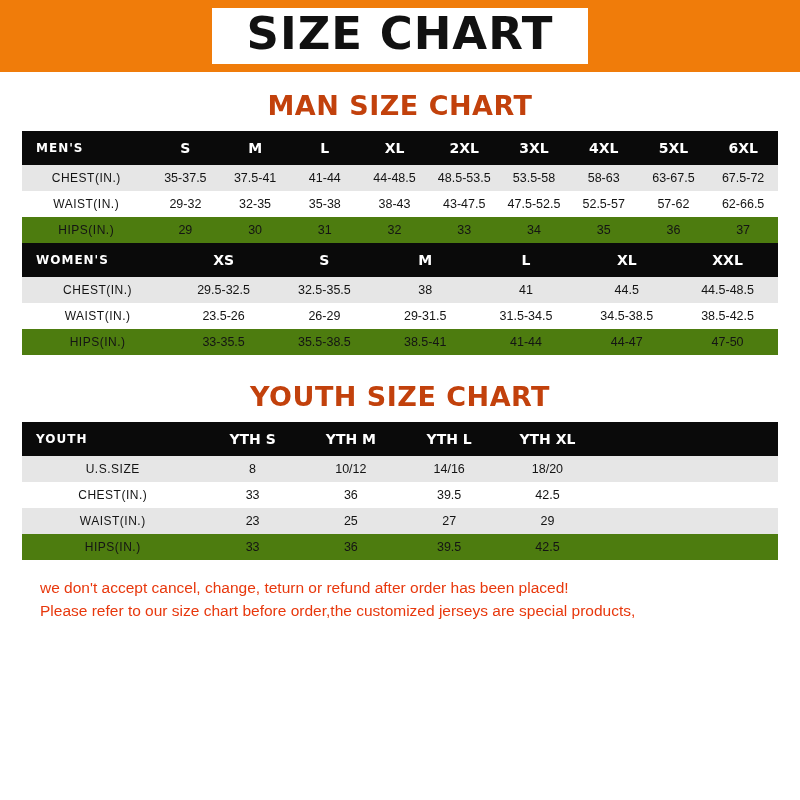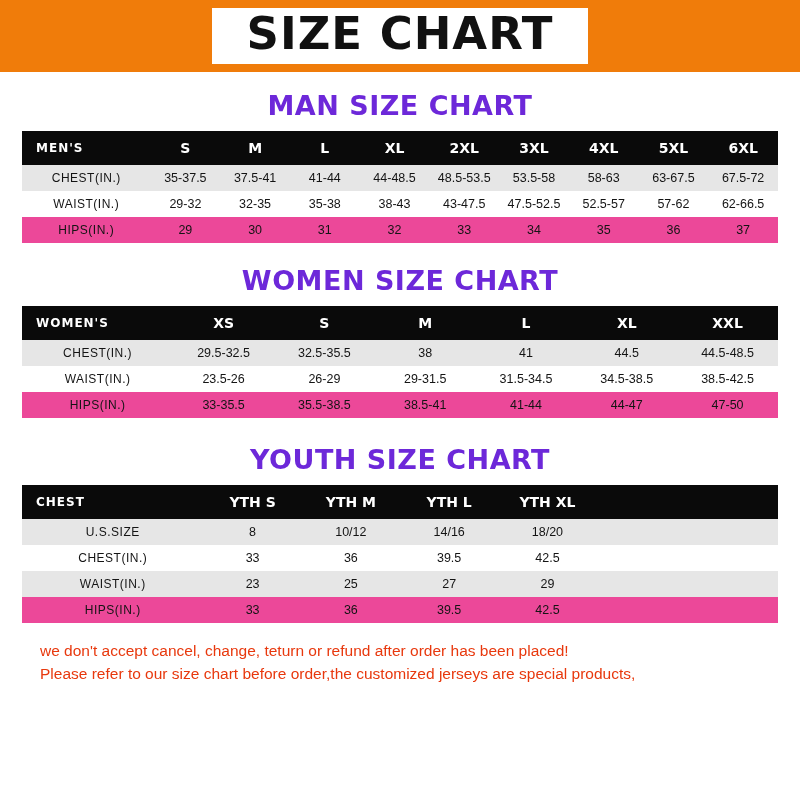--- a/index.html
+++ b/index.html
@@ -53,21 +53,21 @@
   .content {
     padding: 0 22px;
     box-sizing: border-box;
   }
 
   .section-title {
     text-align: center;
     font-family: "DejaVu Sans", sans-serif;
     font-weight: bold;
     font-size: 27px;
-    color: #6d28d9;
+    color: #c2410c;
     letter-spacing: 0.5px;
     margin: 18px 0 10px 0;
   }
   .section-title.women { margin-top: 22px; }
   .section-title.youth { margin-top: 26px; }
 
   table.size-table {
     width: 100%;
     border-collapse: collapse;
     table-layout: fixed;
@@ -96,21 +96,21 @@
   }
   table.size-table tbody td.rowlabel {
     font-family: "Liberation Sans", sans-serif;
     font-size: 12px;
     letter-spacing: 0.5px;
     color: #141414;
     text-align: center;
   }
   table.size-table tbody tr.band-light td { background: #e6e6e6; }
   table.size-table tbody tr.band-white td { background: #ffffff; }
-  table.size-table tbody tr.band-gray td { background: #ec4899; }
+  table.size-table tbody tr.band-gray td { background: #4d7c0f; }
 
   
   .men-table col.lbl { width: 17%; }
   .women-table col.lbl { width: 20%; }
   .youth-table col.lbl { width: 24%; }
   .youth-table col.pad { width: 24%; }
 
   .footer-note {
     margin-top: 16px;
     padding: 0 18px;
@@ -196,21 +196,20 @@
           <td>32</td>
           <td>33</td>
           <td>34</td>
           <td>35</td>
           <td>36</td>
           <td>37</td>
         </tr>
       </tbody>
     </table>
 
-    <div class="section-title women">WOMEN SIZE CHART</div>
     <table class="size-table women-table">
       <colgroup>
         <col class="lbl">
         <col>
           <col>
           <col>
           <col>
           <col>
           <col>
       </colgroup>
@@ -261,21 +260,21 @@
       <colgroup>
         <col class="lbl">
         <col>
           <col>
           <col>
           <col>
         <col class="pad">
       </colgroup>
       <thead>
         <tr>
-          <th class="rowlabel">CHEST</th>
+          <th class="rowlabel">YOUTH</th>
           <th>YTH S</th>
           <th>YTH M</th>
           <th>YTH L</th>
           <th>YTH XL</th>
           <th></th>
         </tr>
       </thead>
       <tbody>
         <tr class="band-light">
           <td class="rowlabel">U.S.SIZE</td>

